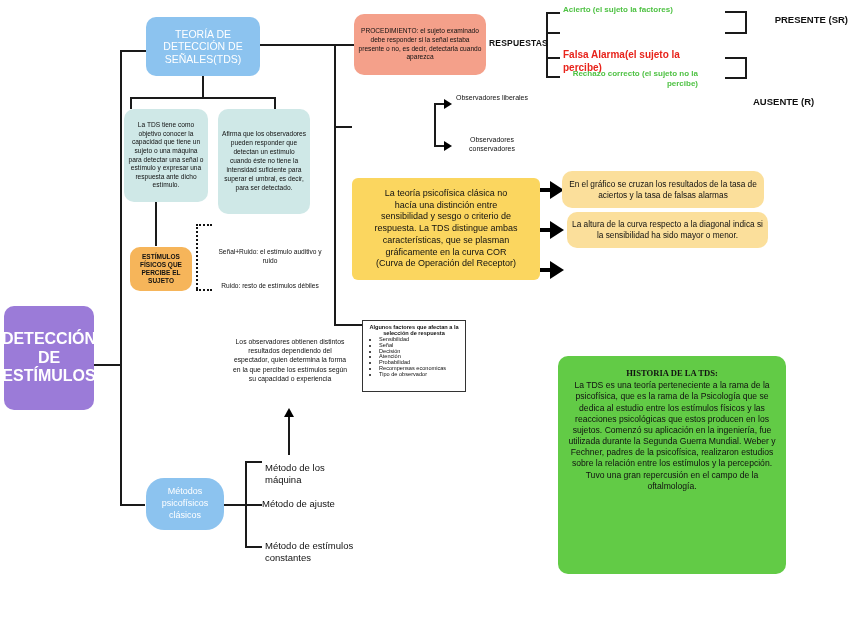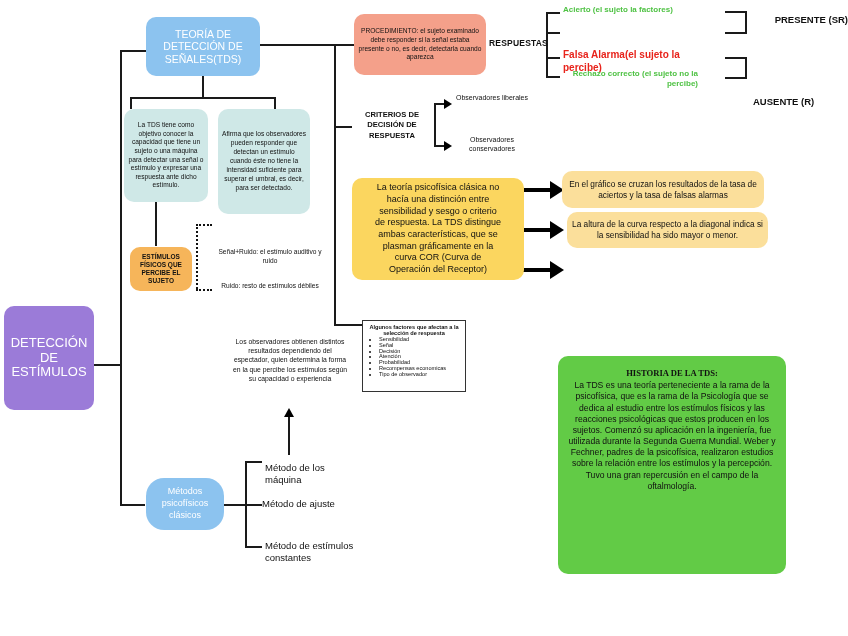--- a/index.html
+++ b/index.html
@@ -96,21 +96,21 @@
 
   <div class="h" style="left:224px;top:504px;width:22px;"></div>
   <div class="v" style="left:245px;top:461px;height:86px;"></div>
   <div class="h" style="left:245px;top:461px;width:17px;"></div>
   <div class="h" style="left:245px;top:504px;width:17px;"></div>
   <div class="h" style="left:245px;top:546px;width:17px;"></div>
 
   <div class="v" style="left:288px;top:415px;height:40px;"></div>
   <div class="arrowUp" style="left:284px;top:408px;"></div>
 
-  <div class="node rnd c-purple" style="left:4px;top:306px;width:90px;height:104px;font-size:13px;line-height:1.15;">
+  <div class="node rnd c-purple" style="left:4px;top:306px;width:90px;height:104px;font-size:16px;line-height:1.15;font-weight:bold;">
     <span>DETECCIÓN DE ESTÍMULOS</span>
   </div>
 
   <div class="node rnd c-blue" style="left:146px;top:17px;width:114px;height:59px;font-size:10.5px;line-height:1.2;">
     <span>TEORÍA DE DETECCIÓN DE SEÑALES(TDS)</span>
   </div>
 
   <div class="node rnd c-teal" style="left:124px;top:109px;width:84px;height:93px;font-size:6.6px;line-height:1.3;padding:4px;">
     <span>La TDS tiene como objetivo conocer la capacidad que tiene un sujeto o una máquina para detectar una señal o estímulo y expresar una respuesta ante dicho estímulo.</span>
   </div>
@@ -149,32 +149,29 @@
     <span>Rechazo correcto (el sujeto no la percibe)</span>
   </div>
 
   <div class="txt" style="left:753px;top:14px;width:95px;font-size:9.5px;font-weight:bold;color:#111;text-align:right;">
     <span>PRESENTE (SR)</span>
   </div>
   <div class="txt" style="left:753px;top:60px;width:95px;font-size:9.5px;font-weight:bold;color:#111;margin-top:36px;">
     <span>AUSENTE (R)</span>
   </div>
 
-  <div class="txt" style="left:353px;top:110px;width:78px;font-size:7.6px;font-weight:bold;line-height:1.35;color:#111;text-align:center;">
-    <span>CRITERIOS DE DECISIÓN DE RESPUESTA</span>
-  </div>
 
   <div class="txt" style="left:456px;top:93px;width:72px;font-size:7px;line-height:1.3;color:#111;text-align:center;">
     <span>Observadores liberales</span>
   </div>
   <div class="txt" style="left:454px;top:135px;width:76px;font-size:7px;line-height:1.3;color:#111;text-align:center;">
     <span>Observadores conservadores</span>
   </div>
 
-  <div class="node rnd c-yellow" style="left:352px;top:178px;width:172px;height:102px;font-size:9px;line-height:1.3;padding:22px;">
+  <div class="node rnd c-yellow" style="left:352px;top:178px;width:188px;height:102px;font-size:9px;line-height:1.3;padding:22px;border-radius:6px;">
     <span>La teoría psicofísica clásica no hacía una distinción entre sensibilidad y sesgo o criterio de respuesta. La TDS distingue ambas características, que se plasman gráficamente en la curva COR (Curva de Operación del Receptor)</span>
   </div>
 
   <div class="node rnd c-yellow-l" style="left:562px;top:171px;width:202px;height:37px;font-size:8.3px;line-height:1.28;padding:3px;">
     <span>En el gráfico se cruzan los resultados de la tasa de aciertos y la tasa de falsas alarmas</span>
   </div>
   <div class="node rnd c-yellow-l" style="left:567px;top:212px;width:201px;height:36px;font-size:8.3px;line-height:1.28;padding:3px;">
     <span>La altura de la curva respecto a la diagonal indica si la sensibilidad ha sido mayor o menor.</span>
   </div>
 

